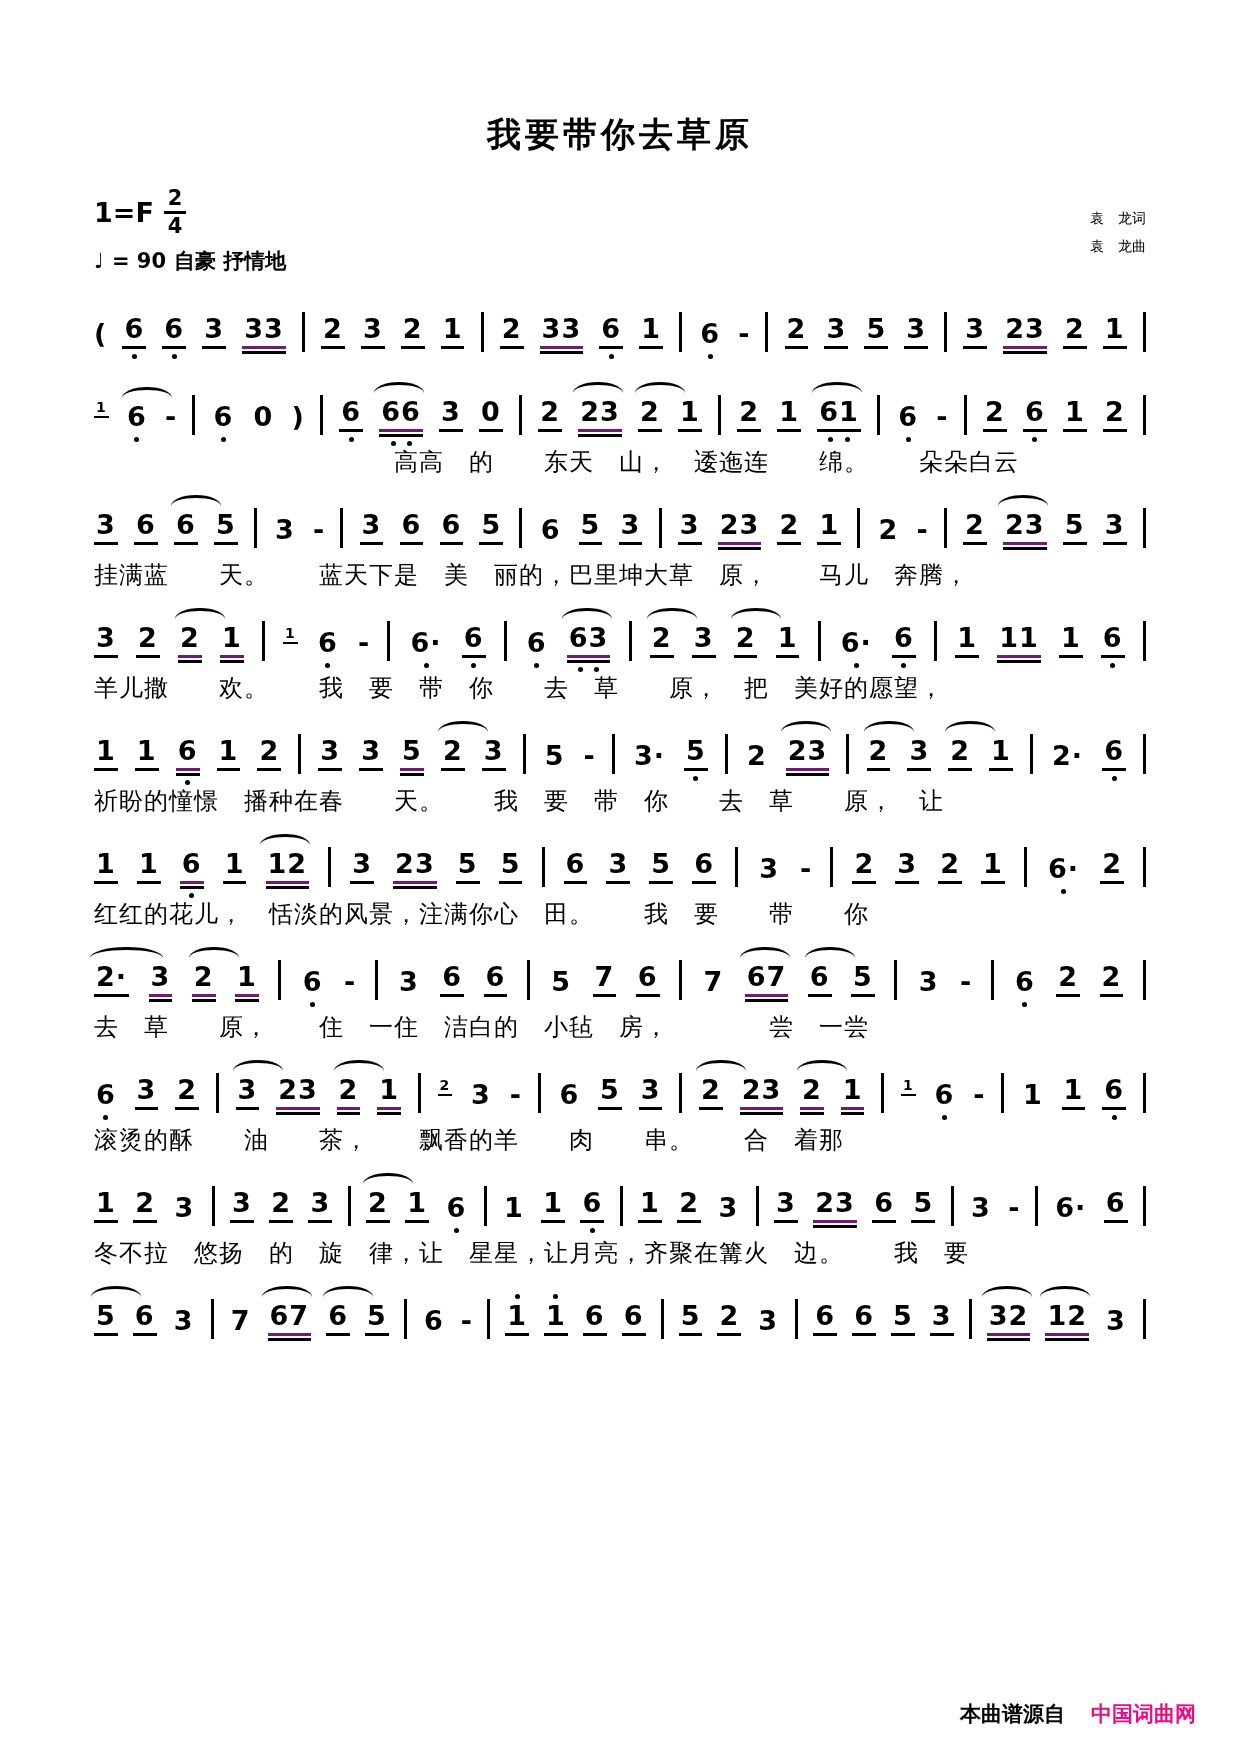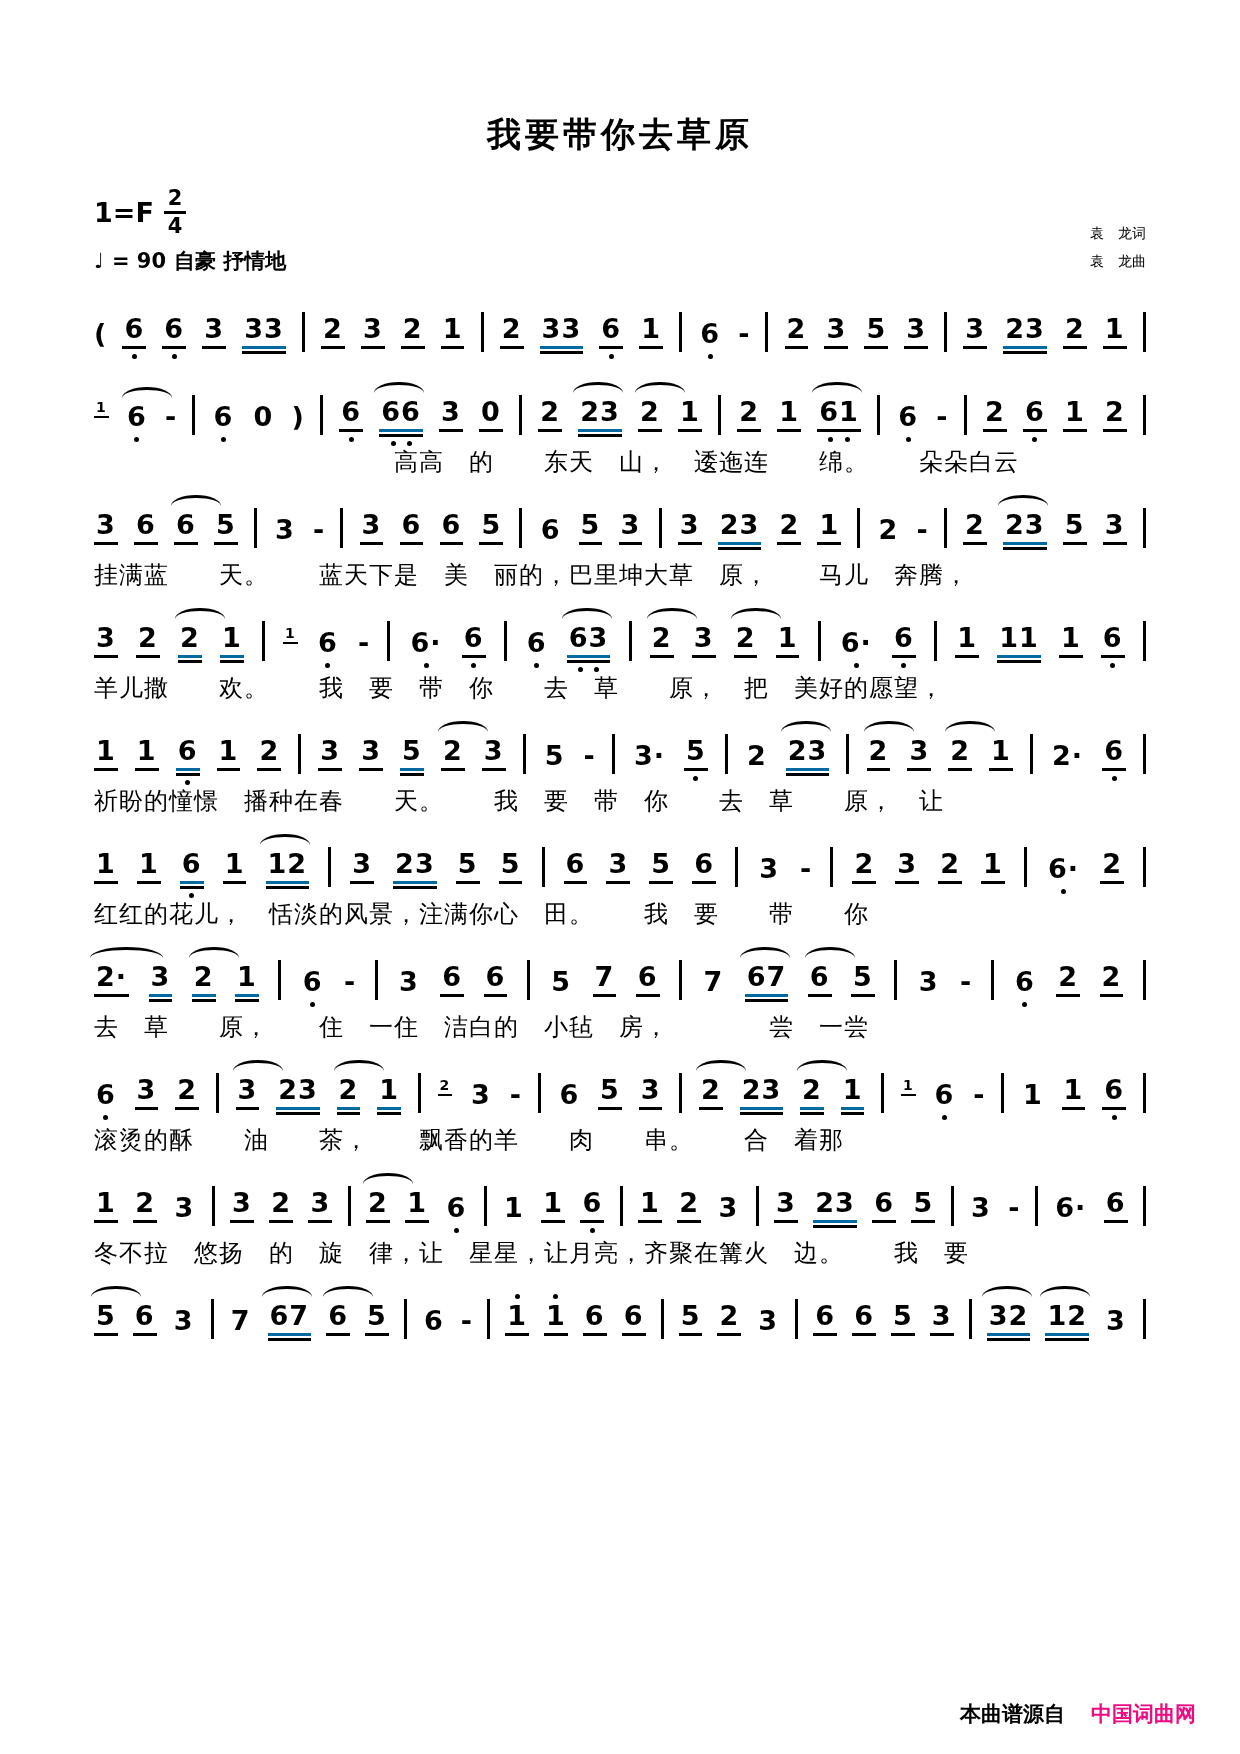--- a/index.html
+++ b/index.html
@@ -15,21 +15,21 @@
   .sheet { padding:112px 94px 0 94px; }
 
   .title {
     text-align:center;
     font-size:34px;
     font-weight:bold;
     letter-spacing:4px;
     margin-bottom:30px;
   }
 
-  .meta { display:flex; justify-content:space-between; align-items:flex-end; }
+  .meta { display:flex; justify-content:space-between; align-items:center; }
   .keyline { font-size:27px; font-weight:bold; display:flex; align-items:center; gap:10px; }
   .tsig { display:inline-block; text-align:center; font-size:21px; font-weight:bold; line-height:1; vertical-align:middle; }
   .tsig .num { display:block; border-bottom:3px solid #000; padding:0 4px 2px; }
   .tsig .den { display:block; padding-top:2px; }
   .tempoline { font-size:21px; font-weight:bold; margin-top:10px; display:flex; align-items:center; gap:8px; }
   .credits { text-align:right; font-size:14px; line-height:2.0; font-weight:normal; }
 
   .systems { margin-top:16px; }
   .system { margin-bottom:9px; }
 
@@ -38,21 +38,21 @@
     align-items:flex-end;
     justify-content:space-between;
     font-size:27px;
     font-weight:bold;
     padding:18px 0 16px 0;
     min-height:70px;
   }
   .tok { position:relative; display:inline-block; line-height:1.1; }
   .tok .body { display:inline-block; padding:0 2px; letter-spacing:1px; }
   .u1 > .body { border-bottom:3px solid #000; padding-bottom:2px; }
-  .u2 > .body { border-bottom:3px solid #0369a1; padding-bottom:2px; }
+  .u2 > .body { border-bottom:3px solid #701a75; padding-bottom:2px; }
   .u2::after { content:""; position:absolute; left:0; right:0; bottom:-5px; height:3px; background:#000; }
   .bar { display:inline-block; width:3px; height:40px; background:#000; position:relative; top:3px; }
   .dash { font-weight:bold; }
   .paren { font-weight:bold; }
   .grace { transform:translateY(-14px); }
   .grace .body { font-size:14px; border-bottom:2px solid #000; padding-bottom:1px; }
   .arc {
     position:absolute; left:-12%; bottom:100%; margin-bottom:4px; height:11px;
     border-top:3px solid #000;
     border-radius:100% 100% 0 0 / 200% 200% 0 0;

